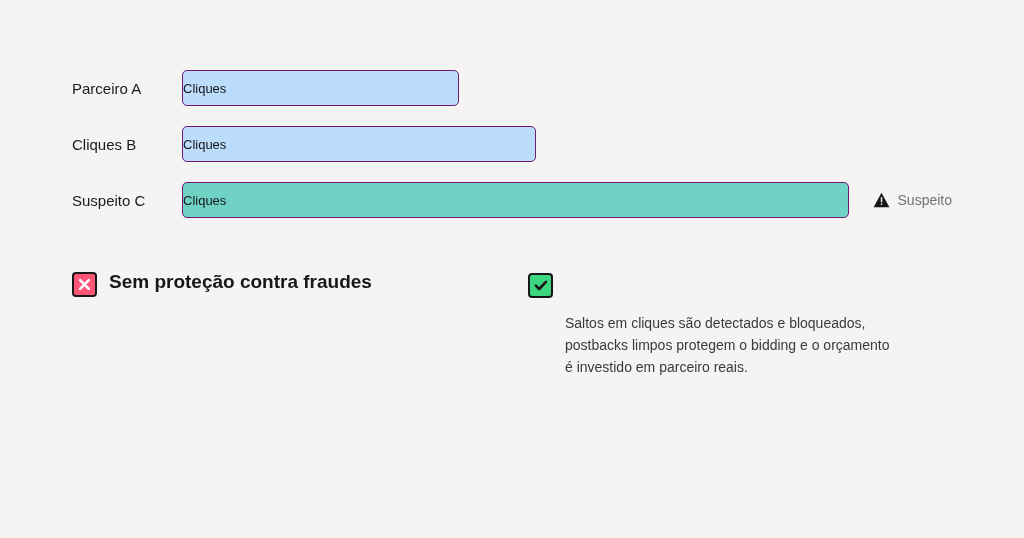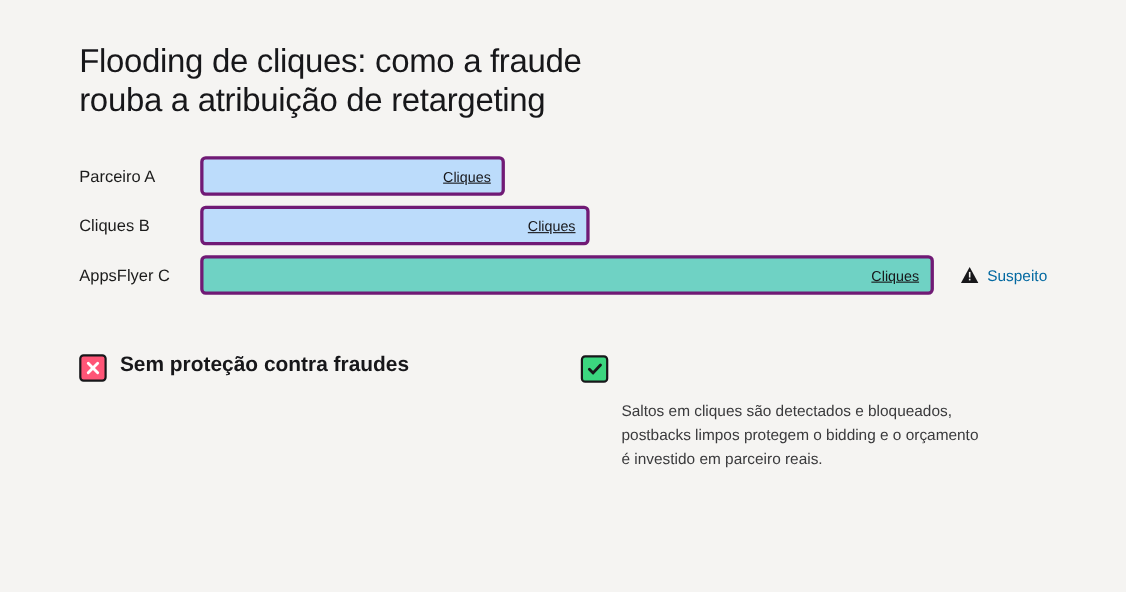--- a/index.html
+++ b/index.html
@@ -33,21 +33,21 @@
     margin: 0;
     white-space: pre-line;
     max-width: 620px;
   }
 
   
   .chart {
     margin-top: 32px;
     display: flex;
     flex-direction: column;
-    gap: 9px;
+    gap: 20px;
   }
   .bar-row {
     display: flex;
     align-items: center;
     height: 36px;
   }
   .bar-label {
     width: 102px;
     font-size: 15px;
     color: #1b1b1b;
@@ -56,44 +56,42 @@
     padding-right: 8px;
   }
   .bar-track {
     flex: 1 1 auto;
     position: relative;
     height: 36px;
   }
   .bar {
     height: 36px;
     border-radius: 5px;
-    border: 3px solid #701a75;
+    border: 1px solid #701a75;
     box-sizing: border-box;
     display: flex;
     align-items: center;
-    justify-content: flex-end;
     padding-right: 10px;
     font-size: 13px;
     color: #17171a;
-    text-decoration: underline;
   }
   .bar.blue { background: #bcdcfb; }
   .bar.teal { background: #6fd2c4; }
 
   .suspect {
     display: flex;
     align-items: center;
     gap: 8px;
     margin-left: 24px;
     flex: 0 0 auto;
     white-space: nowrap;
   }
   .suspect-text {
     font-size: 14px;
-    color: #0369a1;
+    color: #737373;
   }
   .warn-icon {
     width: 17px;
     height: 16px;
     display: block;
   }
 
   
   .columns {
     margin-top: 52px;
@@ -139,22 +137,20 @@
     color: #3a3a3c;
     white-space: pre-line;
   }
   .col-head.two-line .badge { margin-top: 3px; }
 </style>
 </head>
 <body>
 
 <div class="page">
 
-  <h1 class="title">Flooding de cliques: como a fraude
-rouba a atribuição de retargeting</h1>
 
   <div class="chart">
 
     <div class="bar-row">
       <div class="bar-label">Parceiro A</div>
       <div class="bar-track">
         <div class="bar blue" style="width:36%">
           <span>Cliques</span>
         </div>
       </div>
@@ -163,21 +159,21 @@
     <div class="bar-row">
       <div class="bar-label">Cliques B</div>
       <div class="bar-track">
         <div class="bar blue" style="width:46%">
           <span>Cliques</span>
         </div>
       </div>
     </div>
 
     <div class="bar-row">
-      <div class="bar-label">AppsFlyer C</div>
+      <div class="bar-label">Suspeito C</div>
       <div class="bar-track">
         <div class="bar teal" style="width:100%">
           <span>Cliques</span>
         </div>
       </div>
       <div class="suspect">
         <span>
           <svg class="warn-icon" viewBox="0 0 17 16" aria-hidden="true">
             <path d="M8.5 0.8 L16.4 15.2 L0.6 15.2 Z" fill="#17171a"></path>
             <rect x="7.8" y="5.2" width="1.45" height="5.1" fill="#f5f4f2"></rect>

